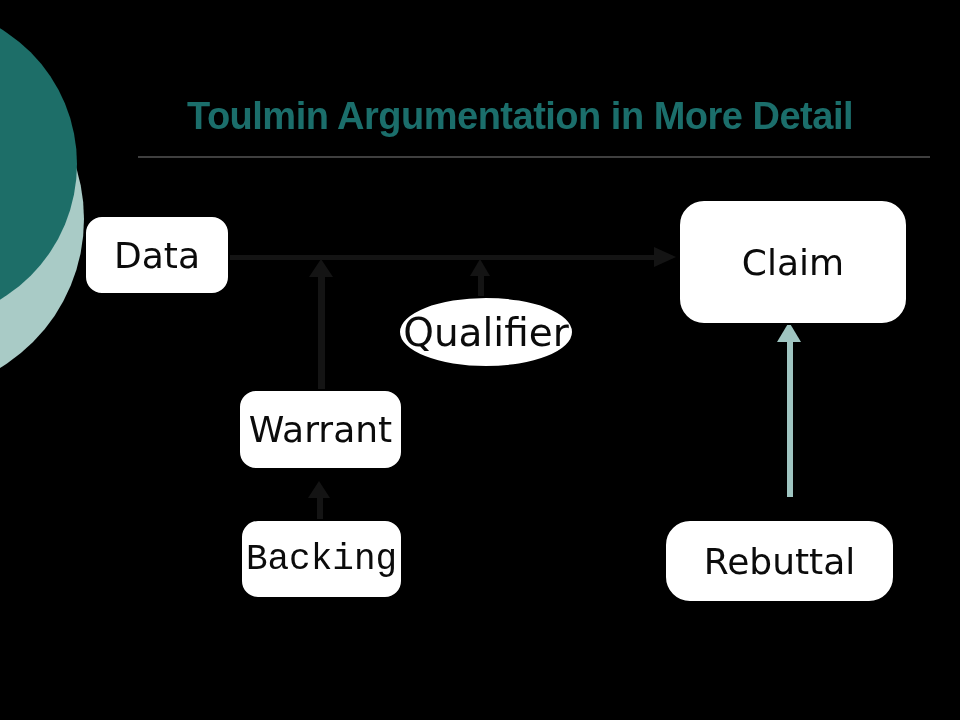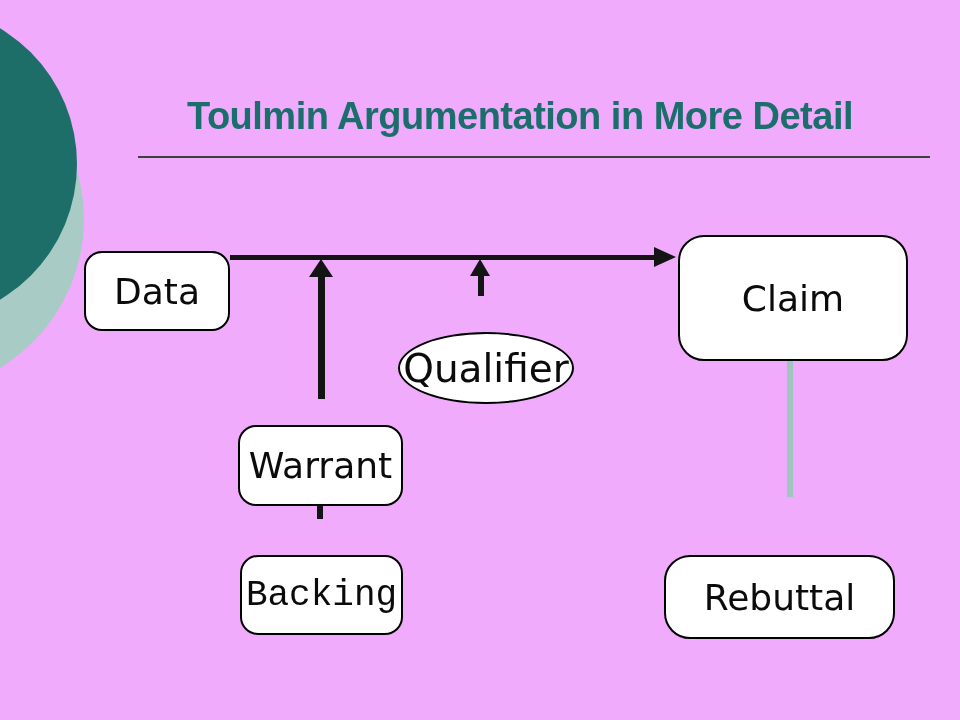--- a/index.html
+++ b/index.html
@@ -6,39 +6,39 @@
     --accent-dark:#1d6e68;
     --accent-light:#a9cbc6;
     --title:#1b6e6b;
     --rule:#3f3f3f;
     --node-border:#000000;
     --arrow:#141414;
     --arrow-light:#9fc5c1;
   }
   html,body{margin:0;padding:0;background:#fff;}
   .slide{
-    position:relative;width:960px;height:720px;background:#f0abfc;
+    position:relative;width:960px;height:720px;background:#000000;
     overflow:hidden;font-family:"DejaVu Sans",sans-serif;
   }
   
   .circle{position:absolute;border-radius:50%;}
   .circle-light{left:-264px;top:45px;width:348px;height:348px;background:var(--accent-light);z-index:1;}
   .circle-dark{left:-239px;top:6px;width:316px;height:316px;background:var(--accent-dark);z-index:2;}
   
   .title{
     position:absolute;left:80px;top:95px;width:880px;text-align:center;
     font-family:"Liberation Sans",sans-serif;font-weight:bold;
     font-size:38px;letter-spacing:-0.5px;color:var(--title);z-index:3;
   }
   .title-rule{position:absolute;left:138px;top:156px;width:792px;height:2px;background:var(--rule);z-index:3;}
   
   .node{
     position:absolute;display:flex;align-items:center;justify-content:center;
     background:#fff;border:2px solid var(--node-border);
-    font-size:36px;color:#0b0b0b;z-index:4;box-sizing:border-box;margin-top:36px;
+    font-size:36px;color:#0b0b0b;z-index:4;box-sizing:border-box;
   }
   .rrect{border-radius:18px;}
   .node-data{left:84px;top:215px;width:146px;height:80px;}
   .node-claim{left:678px;top:199px;width:230px;height:126px;border-radius:26px;}
   .node-warrant{left:238px;top:389px;width:165px;height:81px;}
   .node-backing{left:240px;top:519px;width:163px;height:80px;font-family:Liberation Mono, monospace;}
   .node-rebuttal{left:664px;top:519px;width:231px;height:84px;border-radius:26px;}
   .node-qualifier{left:398px;top:296px;width:176px;height:72px;border-radius:50%;font-size:39px;border-width:2px;}
   
   .shaft{position:absolute;background:var(--arrow);z-index:3;}

